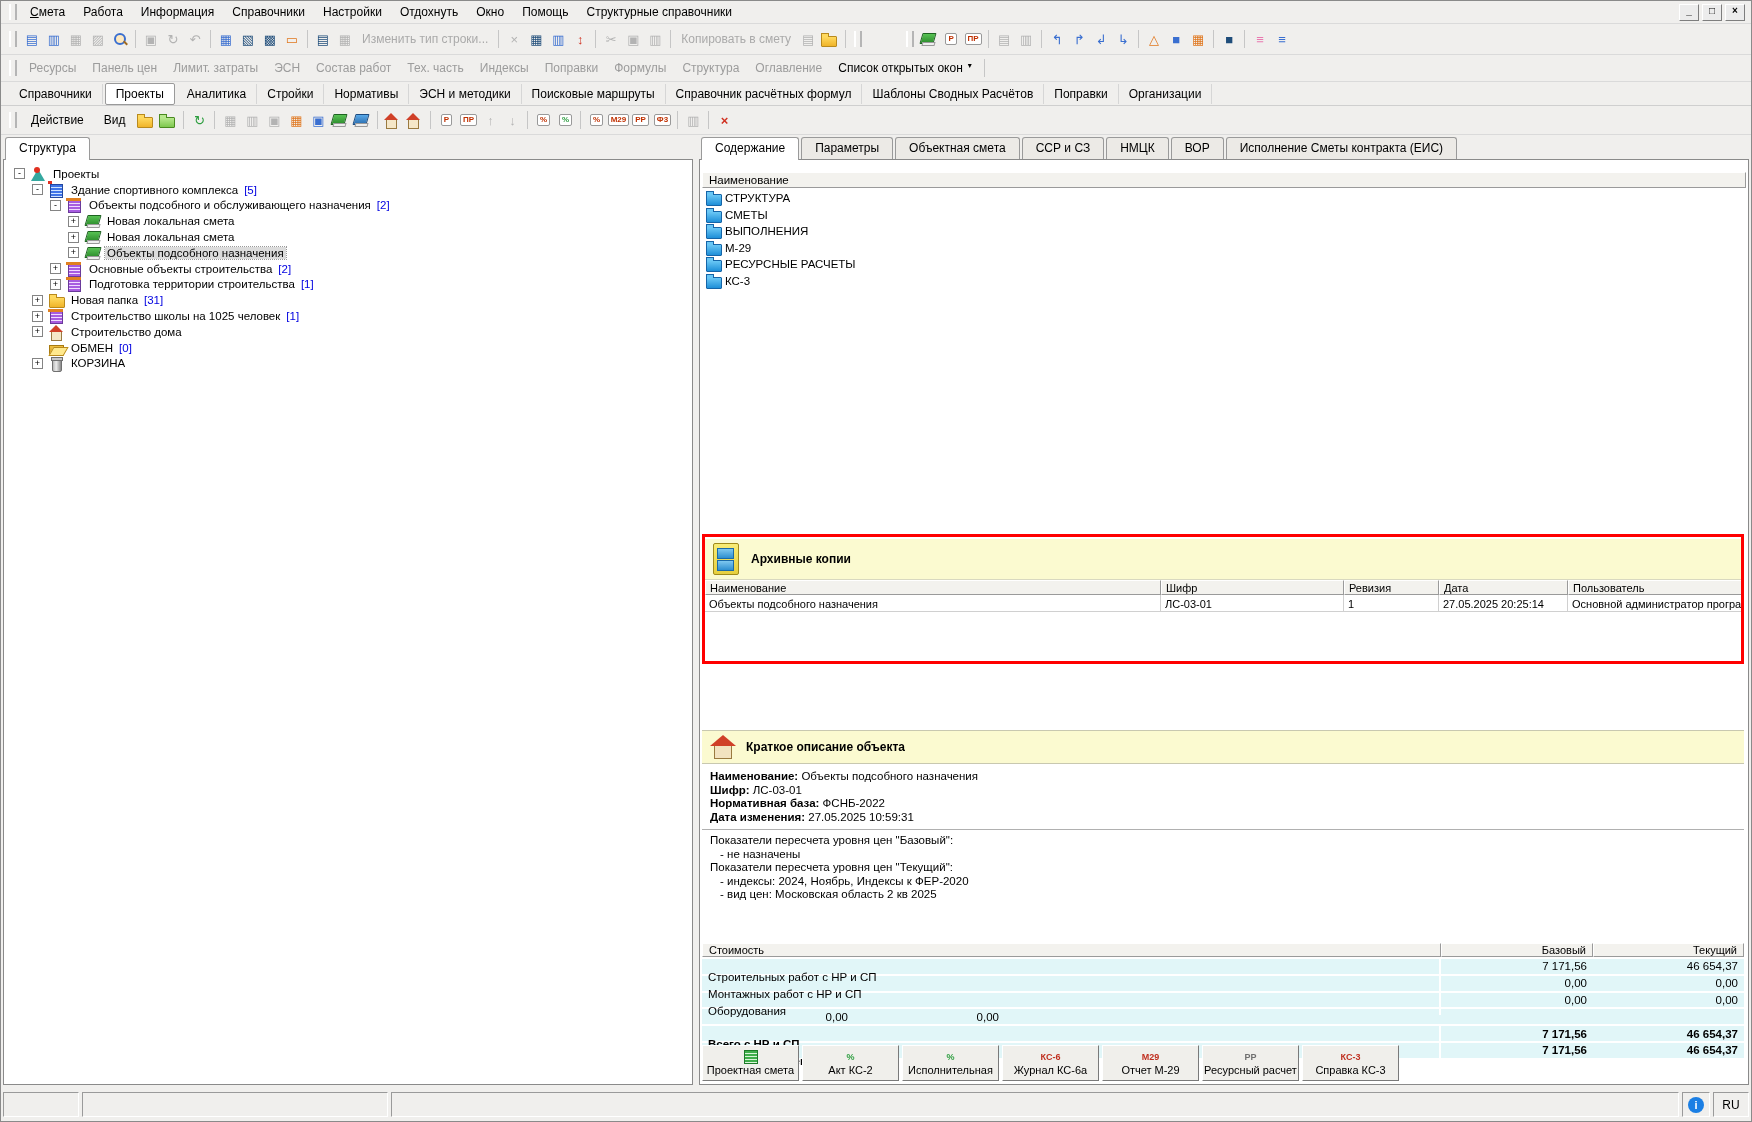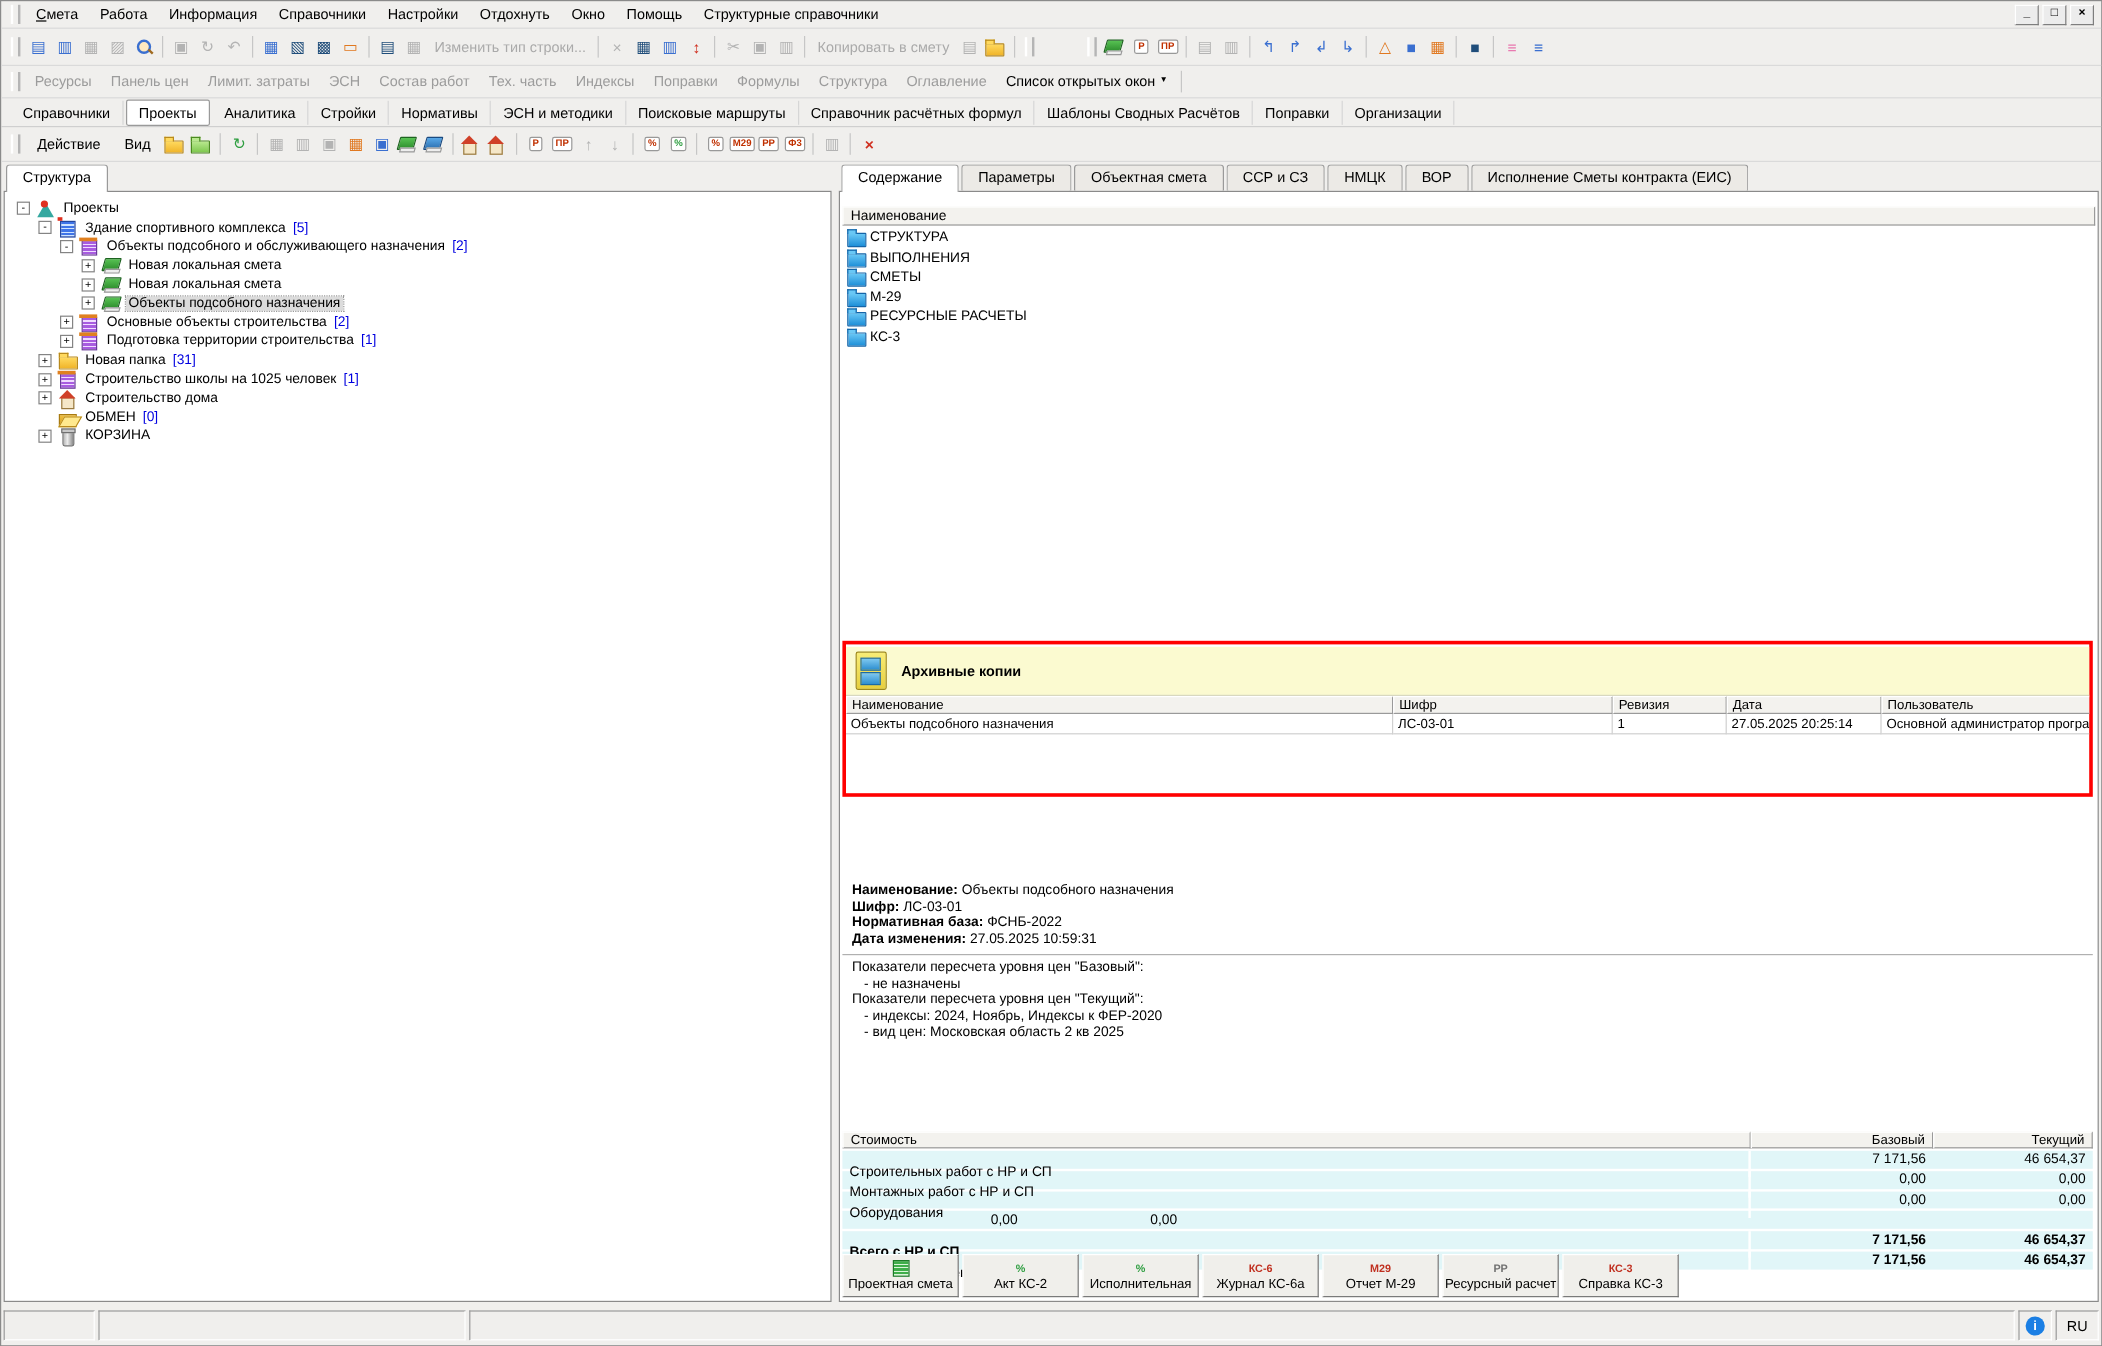--- a/index.html
+++ b/index.html
@@ -95,21 +95,21 @@
 .ac0{width:456px}.ac1{width:183px}.ac2{width:95px}.ac3{width:129px}.ac4{flex:1;border-right:none!important}
 .descr{position:absolute;top:570px;left:2px;right:4px}
 .dfields{padding:6px 0 5px 8px;border-bottom:1px solid #b0b0b0}
 .dfields div{line-height:13.5px;white-space:nowrap}
 .dind{padding:4px 0 0 8px}
 .dind .t{font-weight:normal;line-height:13.5px}
 .dind .l{padding-left:10px;line-height:13.5px}
 .costs{position:absolute;top:783px;left:2px;right:4px}
 .chead{display:flex;height:14px;font-size:11px}
 .chead span{background:#f3f2ee;border:1px solid;border-color:#fff #9a9a9a #9a9a9a #fff;box-sizing:border-box;padding:0 6px;line-height:12px}
-.cl{flex:1}.cbv{width:152px;text-align:right;flex:none}.ccv{width:133px;text-align:right;flex:none}
+.cl{flex:1}.cbv{width:152px;text-align:right;flex:none}.ccv{width:151px;text-align:right;flex:none}
 .crow{display:flex;height:14.8px;background:#e1f6f8;margin-top:2px;align-items:center}
 .crow span{padding:11px 6px;box-sizing:border-box}
 .crow .cl{border-right:2px solid #fff;align-self:stretch;line-height:14.8px}
 .crow.bd{font-weight:bold}
 .rbtns{position:absolute;left:2px;bottom:3px;display:flex;gap:3px}
 .rbtn{width:97px;height:36px;background:#f0efeb;border:1px solid;border-color:#fff #7a7a7a #7a7a7a #fff;display:flex;flex-direction:column;align-items:center;justify-content:center;font-size:11px;box-sizing:border-box;white-space:nowrap}
 .rbi{height:13px;font-size:9px;font-weight:bold;display:flex;align-items:center}
 .rb-red{color:#c03020}.rb-green{color:#2e9e40}.rb-gray{color:#707070}
 .ic-bldg{width:12px;height:12px;background:repeating-linear-gradient(180deg,#3fae4a 0 2px,#d8f5d8 2px 3px);border:1px solid #1d7a28;display:inline-block}
 
@@ -408,25 +408,25 @@
       <div class="rbody">
 
         <div class="lheader">Наименование</div>
         <div class="flist">
           <div class="frow">
               <span class="tic ic-fblue"></span>
               <span>СТРУКТУРА</span>
             </div>
           <div class="frow">
               <span class="tic ic-fblue"></span>
-              <span>ВЫПОЛНЕНИЯ</span>
+              <span>СМЕТЫ</span>
             </div>
           <div class="frow">
               <span class="tic ic-fblue"></span>
-              <span>СМЕТЫ</span>
+              <span>ВЫПОЛНЕНИЯ</span>
             </div>
           <div class="frow">
               <span class="tic ic-fblue"></span>
               <span>М-29</span>
             </div>
           <div class="frow">
               <span class="tic ic-fblue"></span>
               <span>РЕСУРСНЫЕ РАСЧЕТЫ</span>
             </div>
           <div class="frow">
@@ -450,20 +450,24 @@
           <div class="arow">
             <span class="ac0">Объекты подсобного назначения</span>
             <span class="ac1">ЛС-03-01</span>
             <span class="ac2">1</span>
             <span class="ac3">27.05.2025 20:25:14</span>
             <span class="ac4">Основной администратор программ</span>
           </div>
         </div>
 
         <div class="descr">
+          <div class="band2">
+            <span class="ic-house2"></span>
+            <b style="margin-left:10px;font-size:12px">Краткое описание объекта</b>
+          </div>
           <div class="dfields">
             <div><b>Наименование:</b> <span>Объекты подсобного назначения</span></div>
             <div><b>Шифр:</b> <span>ЛС-03-01</span></div>
             <div><b>Нормативная база:</b> <span>ФСНБ-2022</span></div>
             <div><b>Дата изменения:</b> <span>27.05.2025 10:59:31</span></div>
           </div>
           <div class="dind">
             <div class="t">Показатели пересчета уровня цен "Базовый":</div>
             <div class="l">- не назначены</div>
             <div class="t">Показатели пересчета уровня цен "Текущий":</div>

